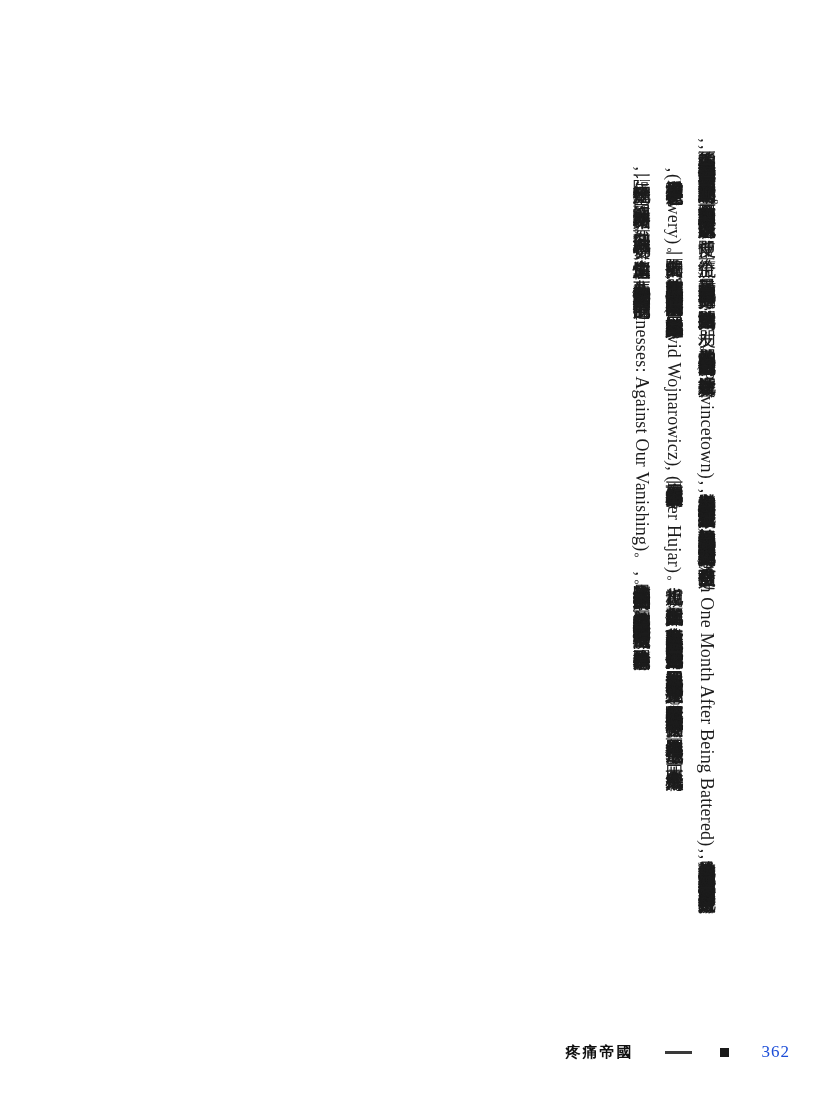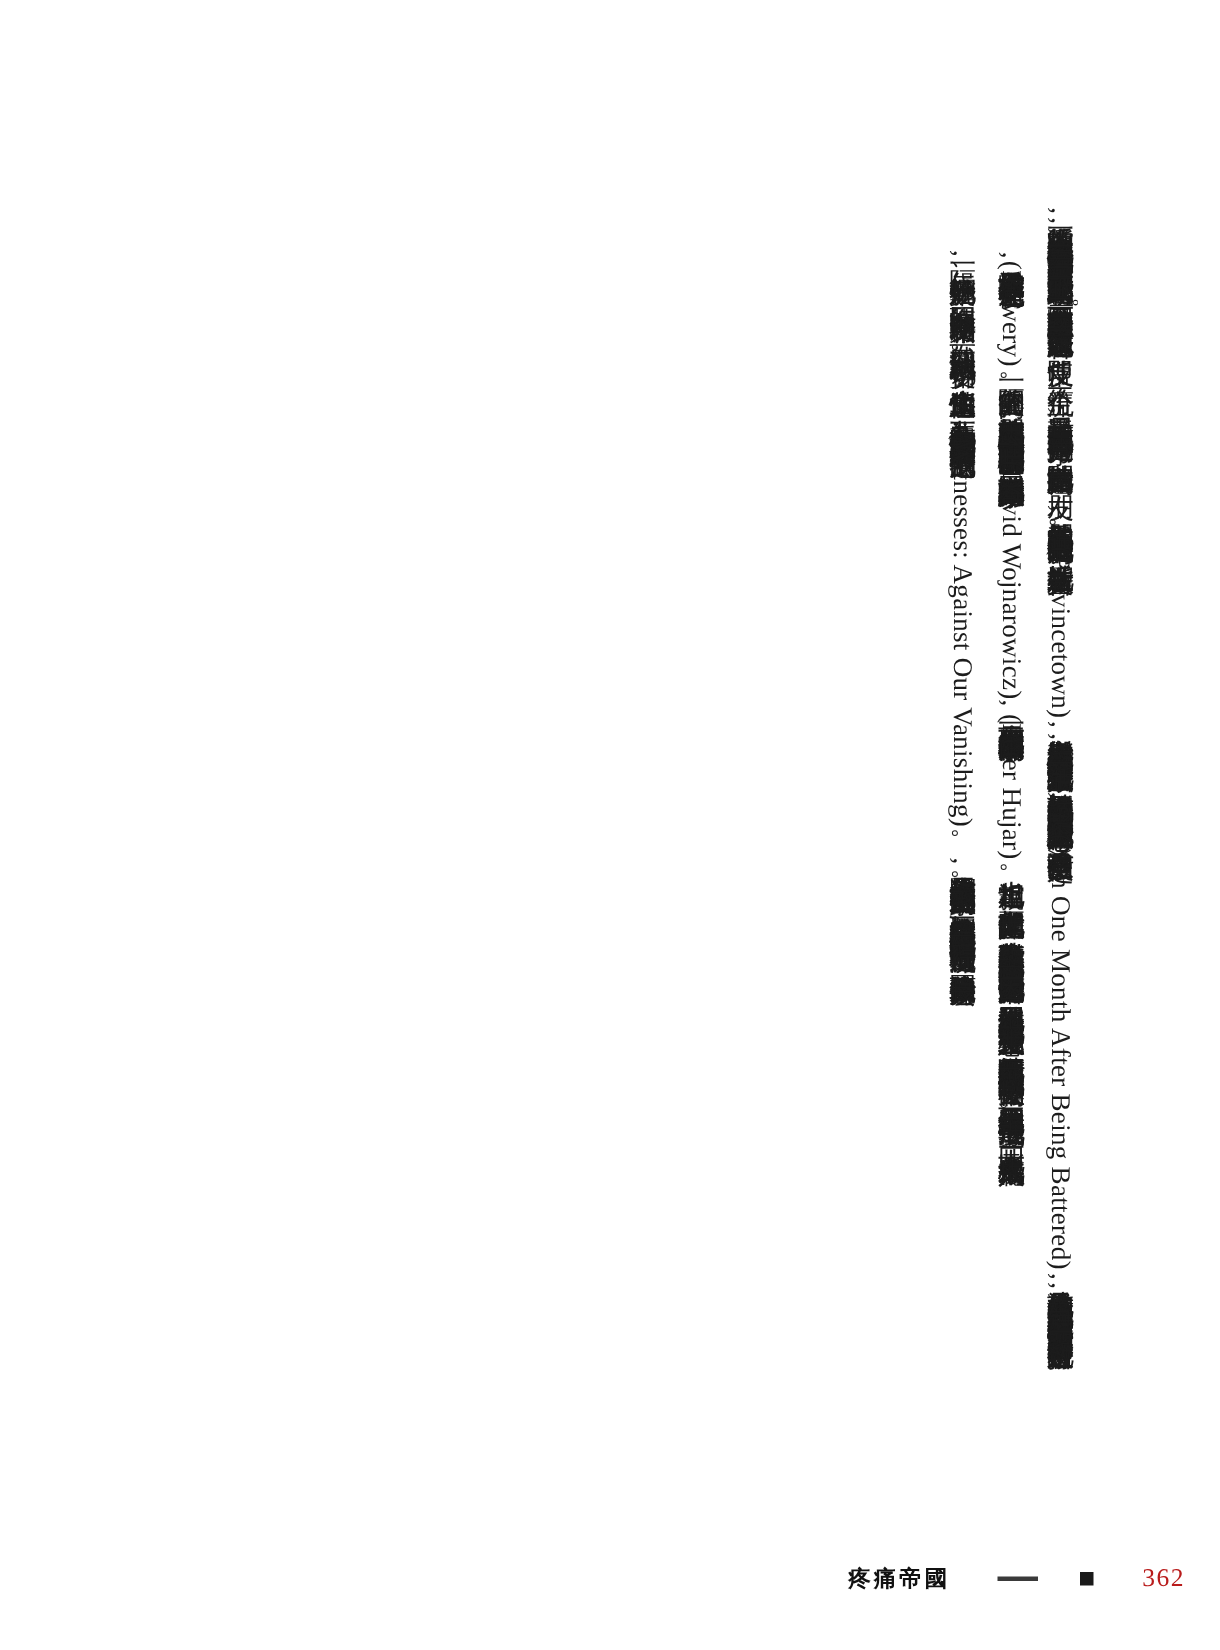--- a/index.html
+++ b/index.html
@@ -65,21 +65,21 @@
   }
   .square {
     display: inline-block;
     width: 9px;
     height: 9px;
     background: #1a1a1a;
     margin-left: 6px;
   }
   .page-num {
     font-size: 17px;
-    color: #b91c1c;
+    color: #1d4ed8;
     margin-left: 11px;
     letter-spacing: 1px;
   }
 </style>
 </head>
 <body>
 
 <div class="page">
 
   <div class="text-block">

